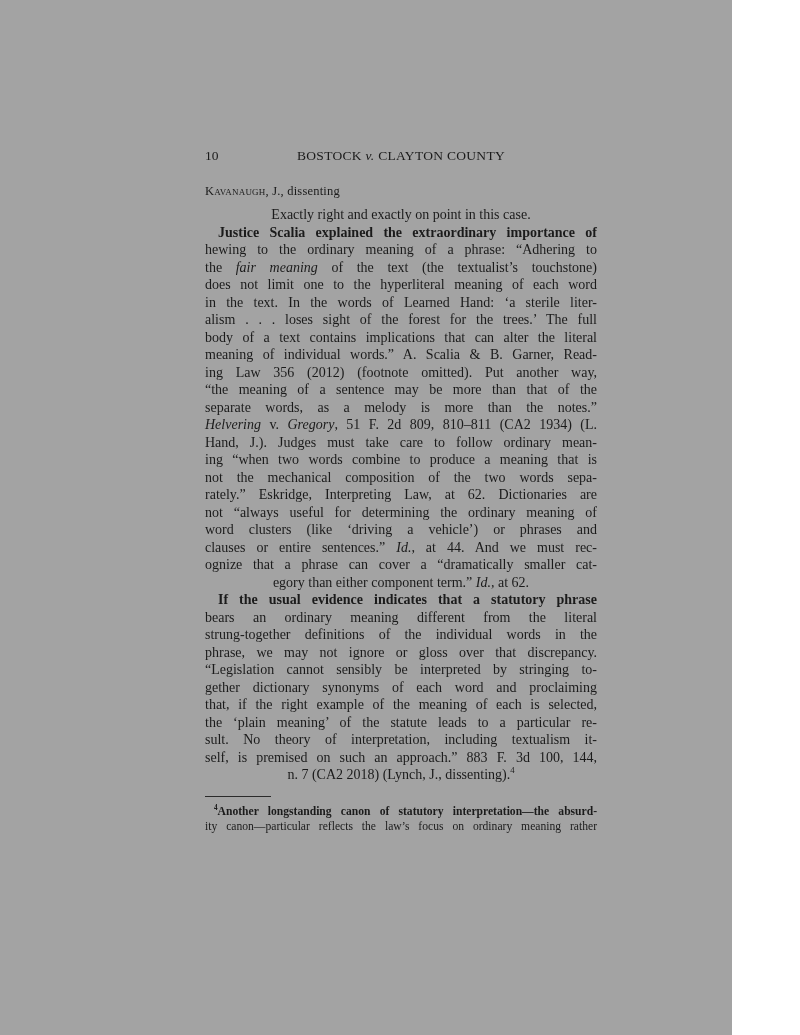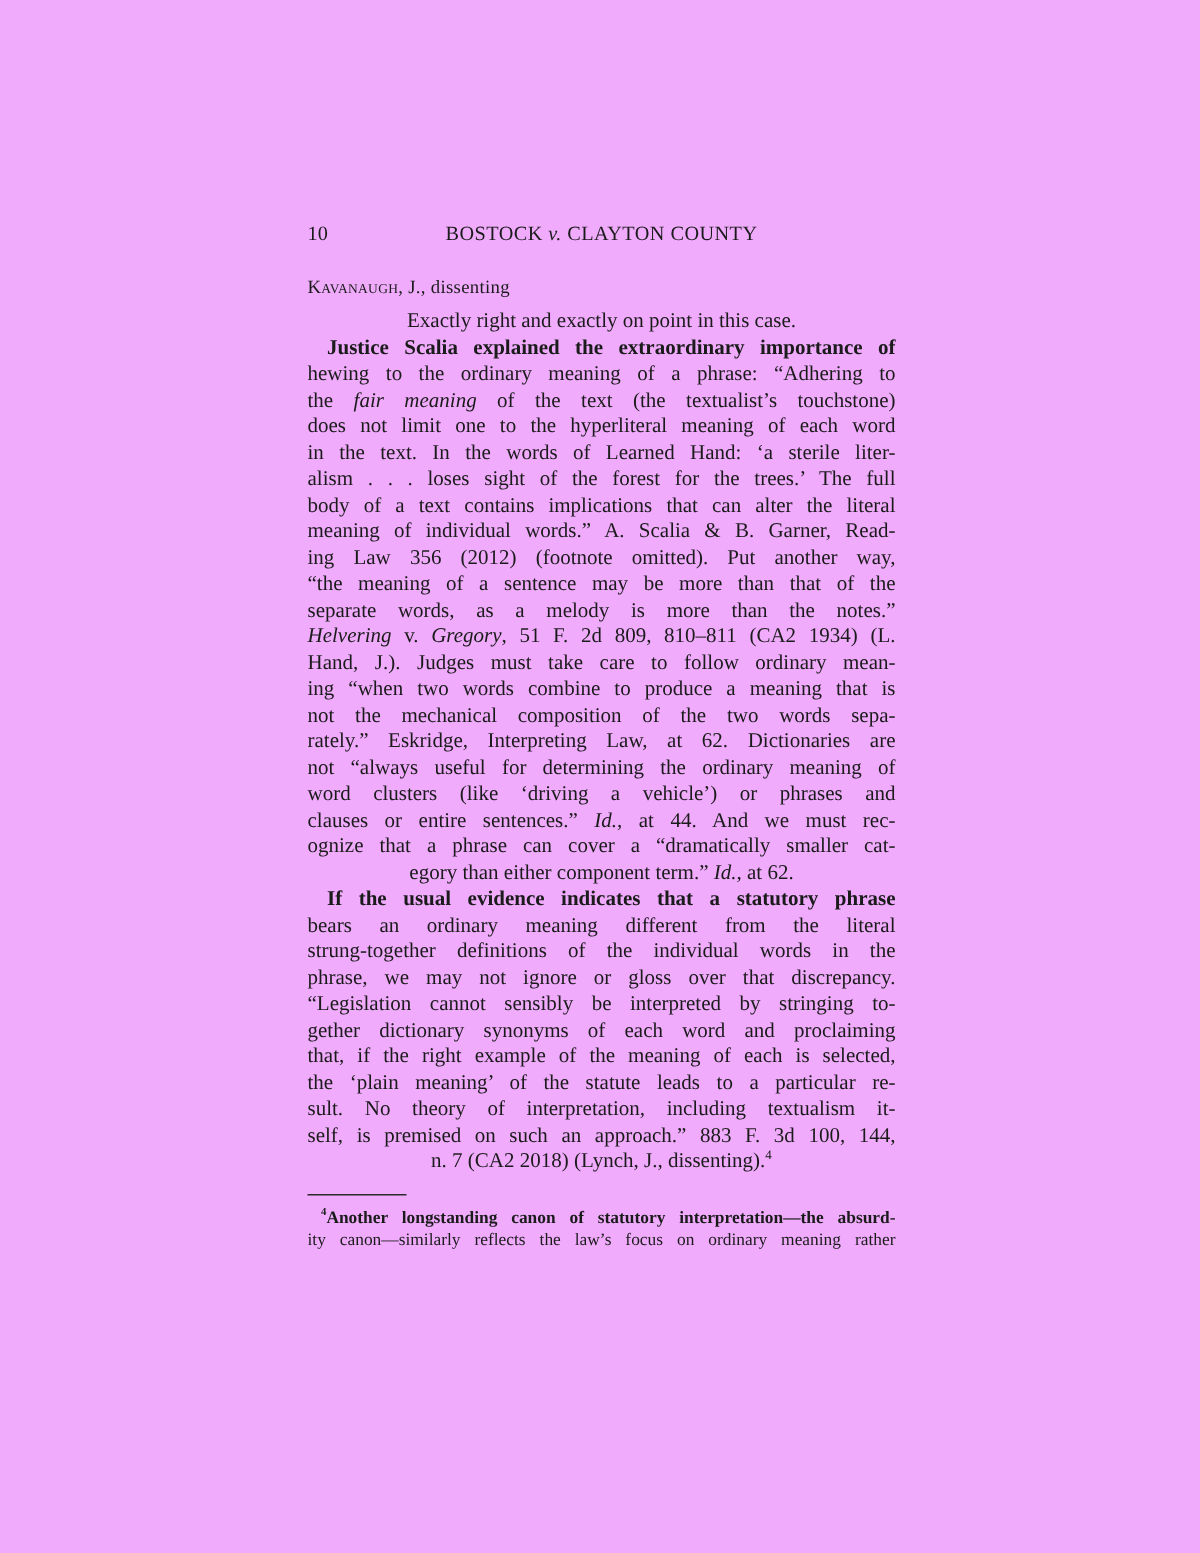--- a/index.html
+++ b/index.html
@@ -3,21 +3,21 @@
 <meta charset="utf-8">
 <style>
   html, body { margin: 0; padding: 0; }
   body {
     width: 800px; height: 1035px;
     background: #ffffff;
     font-family: "Liberation Serif", "DejaVu Serif", serif;
     color: #1b1b1b;
     -webkit-font-smoothing: antialiased;
   }
-  .sheet { position: relative; width: 800px; height: 1035px; background: #f0abfc; overflow: hidden; }
+  .sheet { position: relative; width: 732px; height: 1035px; background: #a3a3a3; overflow: hidden; }
   .column { position: absolute; left: 205px; top: 148px; width: 392px; }
 
   .running-header {
     position: relative;
     font-size: 13.5px;
     line-height: 16px;
     text-align: center;
     letter-spacing: 0.3px;
     white-space: nowrap;
   }
@@ -103,17 +103,17 @@
         <div class="line j"><span>the ‘plain meaning’ of the statute leads to a particular re-</span></div>
         <div class="line j"><span>sult.  No theory of interpretation, including textualism it-</span></div>
         <div class="line j"><span>self, is premised on such an approach.”  883 F. 3d 100, 144,</span></div>
         <div class="line"><span>n. 7 (CA2 2018) (Lynch, J., dissenting).</span><sup>4</sup></div>
       </div>
 
     <div class="footnote-rule"></div>
 
     <div class="footnote">
         <div class="line j ind"><sup>4</sup><span>Another longstanding canon of statutory interpretation—the absurd-</span></div>
-        <div class="line j"><span>ity canon—similarly reflects the law’s focus on ordinary meaning rather</span></div>
+        <div class="line j"><span>ity canon—particular reflects the law’s focus on ordinary meaning rather</span></div>
       </div>
 
   </div>
 </div>
 
 </body></html>

